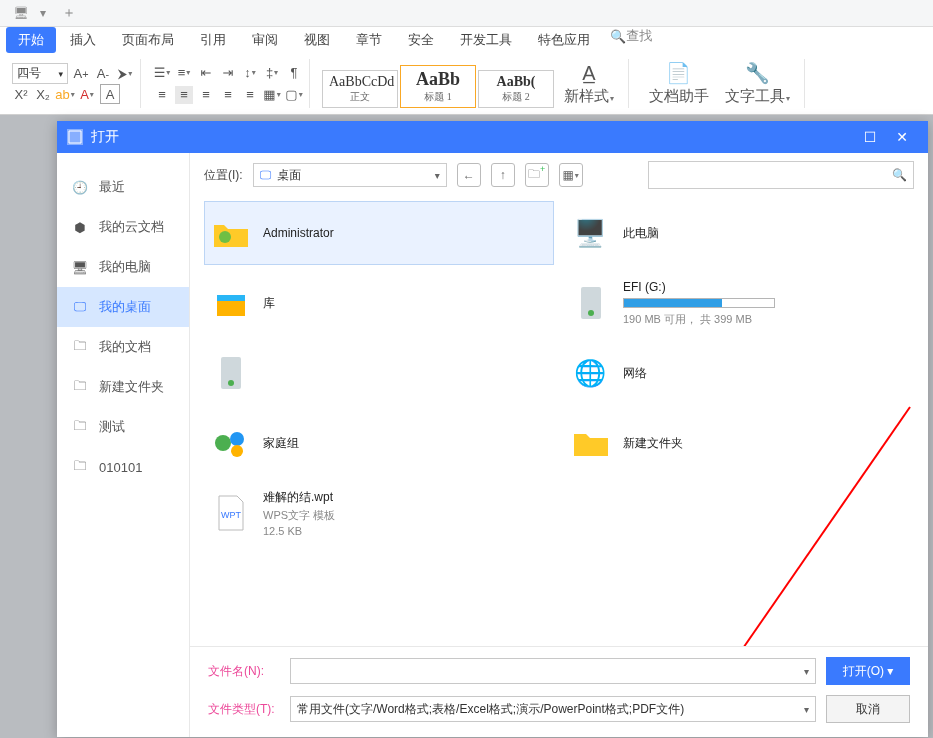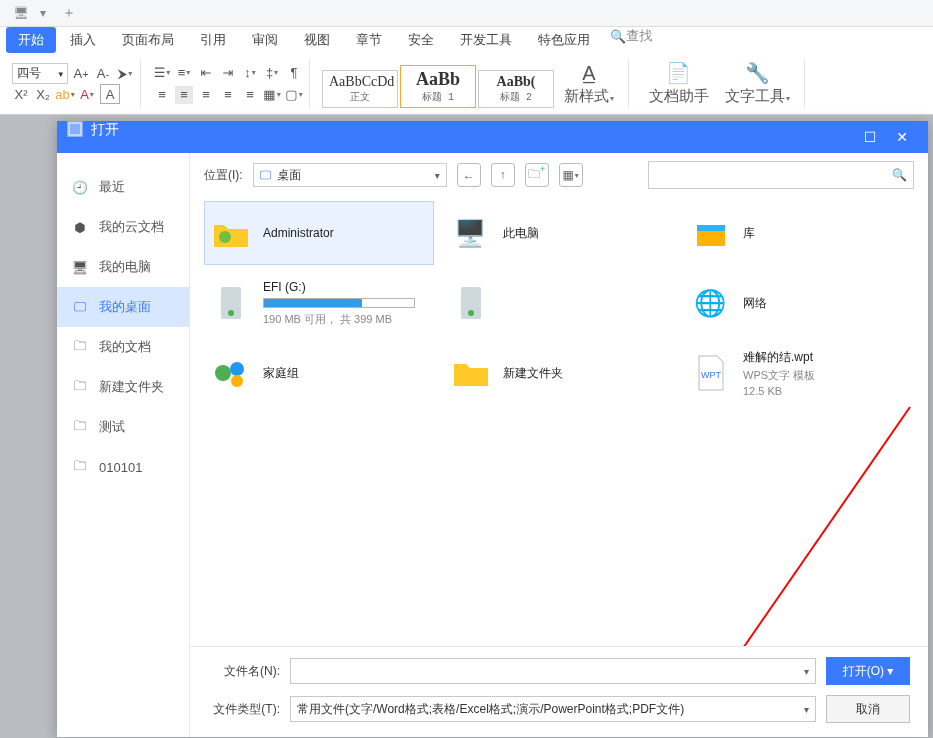--- a/index.html
+++ b/index.html
@@ -11,55 +11,55 @@
 .menu-item.active{background:#3a7afe;color:#fff;border-radius:3px}
 .menu-search{display:flex;align-items:center;color:#888;margin-left:6px}
 .ribbon{background:#fff;border-bottom:1px solid #d0d0d0;padding:4px 6px 6px;display:flex;gap:6px}
 .ribbon-group{display:flex;flex-direction:column;justify-content:center;padding:0 6px;border-right:1px solid #e5e5e5}
 .rg-row{display:flex;align-items:center;gap:4px}
 .fbox{border:1px solid #ccc;padding:1px 4px;font-size:12px;min-width:46px;background:#fff;display:flex;align-items:center;justify-content:space-between}
 .ico{width:18px;height:18px;display:flex;align-items:center;justify-content:center;color:#555;font-size:13px}
 .dd::after{content:"▾";font-size:8px;margin-left:1px;color:#777}
 .style-box{border:1px solid #ccc;padding:3px 6px;text-align:center;width:62px;font-family:"Times New Roman",serif}
 .style-box .prev{font-size:14px}
-.style-box .lbl{font-size:10px;color:#666;font-family:Liberation Mono, monospace}
+.style-box .lbl{font-size:10px;color:#666;font-family:Liberation Serif, serif}
 .style-box.sel{border:1px solid #f9a825}
 .vtool{display:flex;flex-direction:column;align-items:center;padding:2px 8px;color:#555;gap:2px}
 .vtool .big{font-size:20px}
 .vtool .lbl{font-size:15px}
 .body-area{position:relative;height:calc(100vh - 110px);background:#b9bcc0}
 .dialog{position:absolute;left:57px;top:6px;right:5px;bottom:6px;background:#fff;box-shadow:0 2px 12px rgba(0,0,0,.25);display:flex;flex-direction:column}
-.dlg-title{height:32px;background:#3a7afe;color:#fff;display:flex;padding:0 10px;font-size:14px}
+.dlg-title{height:32px;background:#3a7afe;color:#fff;display:flex;align-items:center;padding:0 10px;font-size:14px}
 .dlg-title .ti{margin-left:8px;flex:1}
 .winbtn{width:32px;height:32px;display:flex;align-items:center;justify-content:center}
 .dlg-body{flex:1;display:flex;min-height:0}
 .sidebar{width:132px;background:#fff;border-right:1px solid #e8e8e8;padding-top:14px}
 .sb-item{display:flex;align-items:center;height:40px;padding-left:14px;gap:10px;color:#555;font-size:13px}
 .sb-item.active{background:#d6e7ff;color:#3a7afe}
 .sb-ico{width:18px;height:18px;display:flex;align-items:center;justify-content:center}
 .main{flex:1;display:flex;flex-direction:column;min-width:0}
 .toolbar{display:flex;align-items:center;height:44px;padding:0 14px;gap:10px}
 .loc-lbl{font-size:12px;color:#444}
 .loc-sel{display:flex;align-items:center;border:1px solid #ccc;height:22px;padding:0 6px;width:180px;gap:6px}
 .dd-caret{margin-left:auto;font-size:10px;color:#666}
 .tool-ico{width:22px;height:22px;border:1px solid #bbb;border-radius:3px;display:flex;align-items:center;justify-content:center;color:#666;font-size:12px}
 .search{margin-left:auto;border:1px solid #ccc;height:26px;width:258px;display:flex;align-items:center;padding-right:6px}
 .search input{border:0;outline:0;flex:1;padding:0 6px;font-size:12px}
 .files{flex:1;padding:4px 14px;overflow:auto;position:relative}
-.grid{display:grid;grid-template-columns:repeat(3,1fr);gap:6px 10px;align-content:start}
+.grid{display:grid;grid-template-columns:repeat(2,1fr);gap:6px 10px;align-content:start}
 .item{display:flex;align-items:center;gap:10px;height:54px;padding:4px;border:1px solid transparent}
 .item.sel{background:#eaf2ff;border:1px solid #bcd5f5}
 .thumb{width:44px;height:40px;display:flex;align-items:center;justify-content:center;font-size:26px}
 .meta{display:flex;flex-direction:column;gap:2px;font-size:12px;min-width:0}
 .meta .nm{color:#222}
 .meta .sub,.meta .sub2{color:#888;font-size:11px}
 .bar{width:150px;height:8px;border:1px solid #b5b5b5;position:relative;margin:2px 0}
 .bar .fill{position:absolute;left:0;top:0;bottom:0;background:#2f9ee6}
 .footer{border-top:1px solid #e8e8e8;padding:10px 18px 14px;display:grid;grid-template-columns:72px 1fr 84px;gap:10px 10px;align-items:center}
-.f-lbl{font-size:12px;color:#404040;text-align:right}
+.f-lbl{font-size:12px;color:#ec4899;}
 .f-input{border:1px solid #c8c8c8;height:24px;padding:0 6px;font-size:12px;display:flex;align-items:center;position:relative}
 .f-input .car{position:absolute;right:6px;font-size:10px;color:#666}
 .btn{height:26px;border:1px solid #c0c0c0;background:#f4f4f4;display:flex;align-items:center;justify-content:center;font-size:12px;color:#333;cursor:pointer}
 .btn.pri{background:#3a7afe;color:#fff;border-color:#3a7afe}
 svg{display:block}
 .folder-svg{fill:#ffca28}
 </style>
 </head>
 <body>
 

